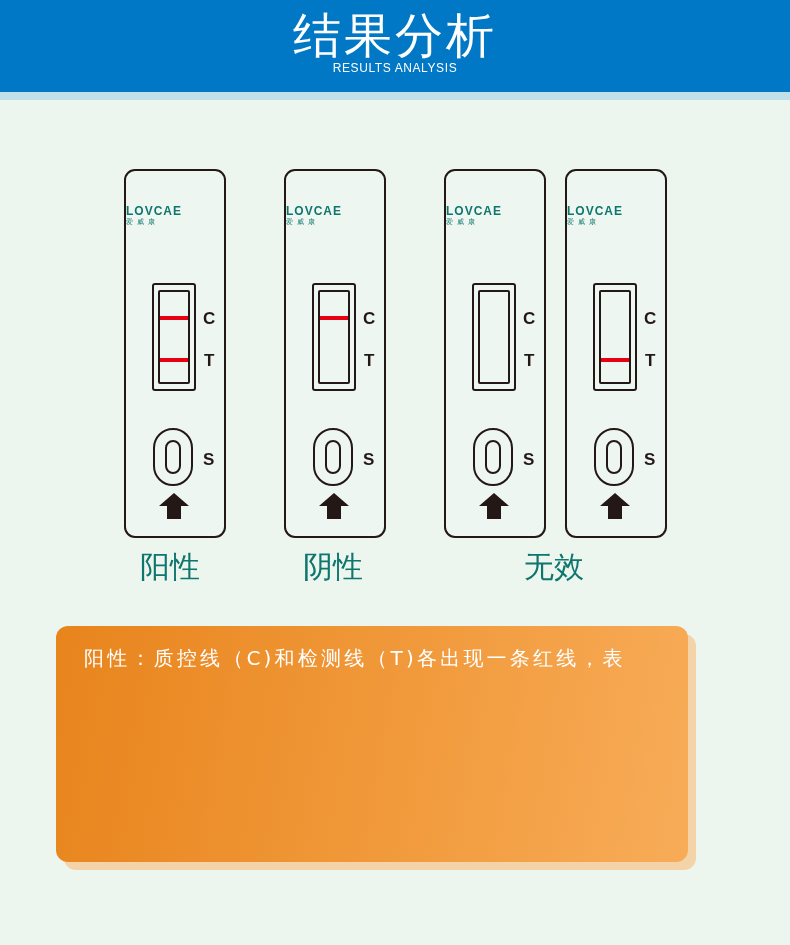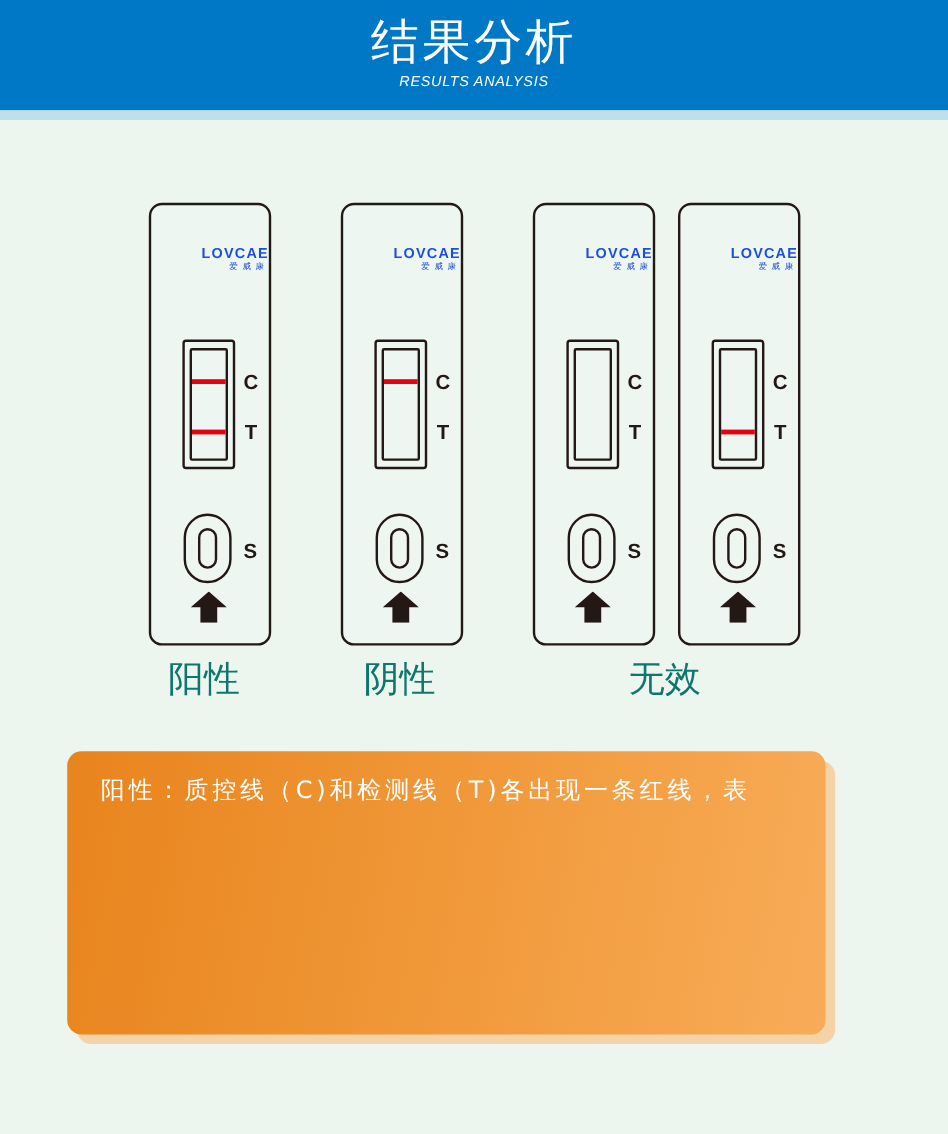--- a/index.html
+++ b/index.html
@@ -10,42 +10,41 @@
       position: relative;
     }
     .header {
       position: absolute; left: 0; top: 0; width: 790px; height: 92px;
       background: #0078c6;
       text-align: center;
       color: #ffffff;
     }
     .header-title {
       position: absolute; left: 0; right: 0; top: 12px;
-      font-size: 40px; line-height: 46px; letter-spacing: 3px;
+      font-size: 48px; line-height: 46px; letter-spacing: 3px;
       font-weight: normal;
     }
     .header-sub {
       position: absolute; left: 0; right: 0; top: 61px;
       font-size: 12px; line-height: 14px; letter-spacing: 0.6px;
       font-family: "Liberation Sans", sans-serif;
-      font-style: italic;
     }
     .header-stripe {
       position: absolute; left: 0; top: 92px; width: 790px; height: 8px;
       background: #bfe0e9;
     }
 
     .cassette {
       position: absolute; top: 169px; width: 102px; height: 369px;
       border: 2px solid #231815; border-radius: 11px;
       background: #edf6f0;
     }
     .logo {
-      position: absolute; left: 0; right: 0; top: 34px; text-align: right;
-      color: #1d4ed8;
+      position: absolute; left: 0; right: 0; top: 34px; text-align: left;
+      color: #0f766e;
     }
     .logo-en {
       display: block; font-family: "Liberation Sans", sans-serif;
       font-weight: bold; font-size: 12px; letter-spacing: 1px; line-height: 13px;
     }
     .logo-cn {
       display: block; font-size: 7px; letter-spacing: 4px; line-height: 9px;
     }
     .window-outer {
       position: absolute; left: 26px; top: 112px; width: 44px; height: 108px;

